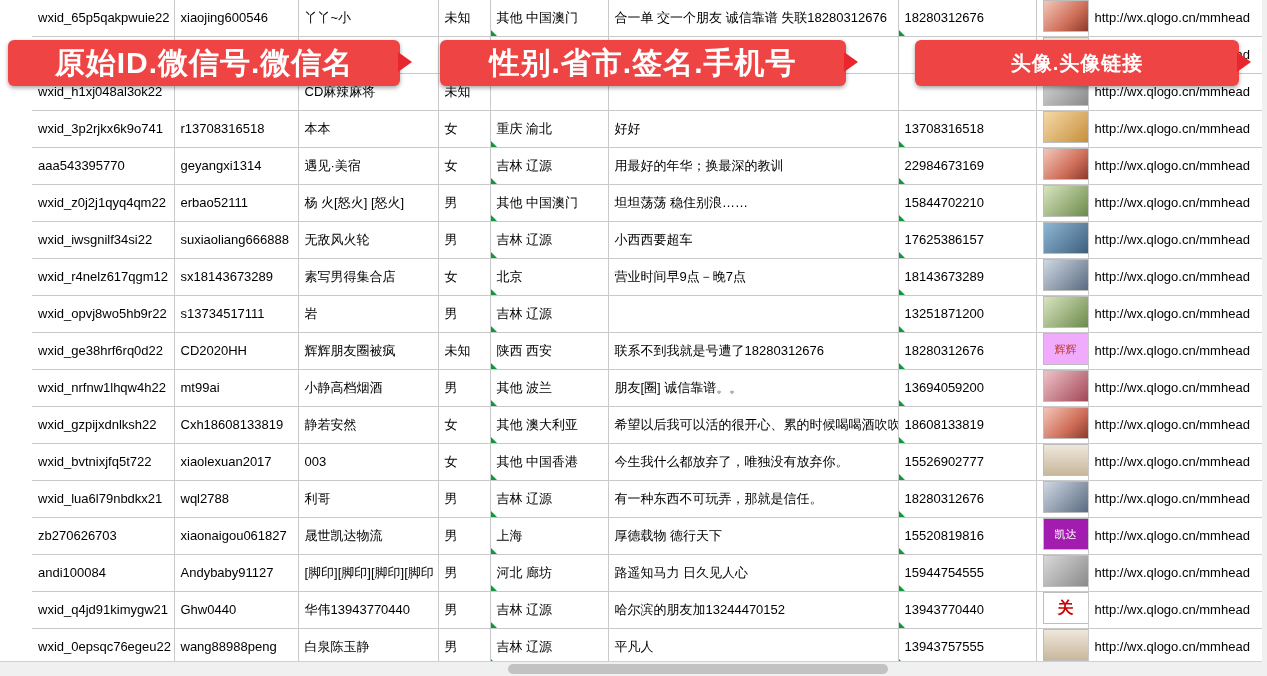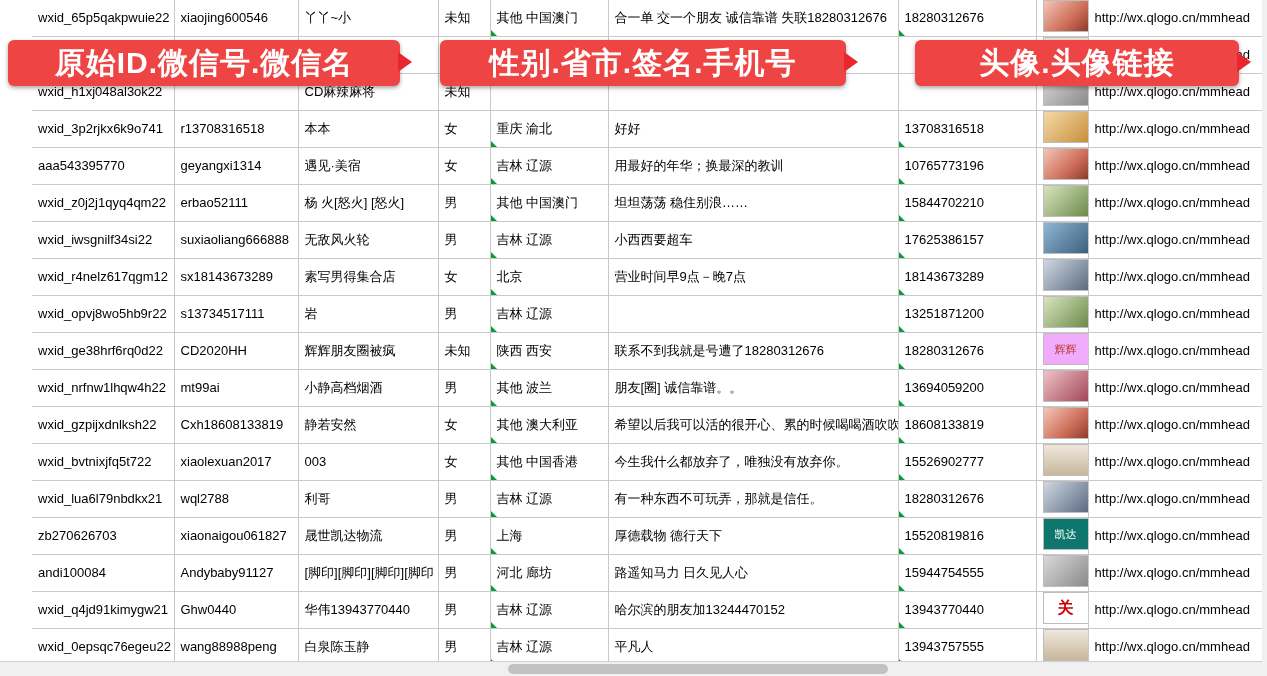--- a/index.html
+++ b/index.html
@@ -58,21 +58,21 @@
   }
   .av-a{background:linear-gradient(135deg,#f3c6b8,#cf6f5a 60%,#8d3a2c);}
   .av-b{background:linear-gradient(180deg,#efe7dc,#c8b79c);}
   .av-c{background:linear-gradient(135deg,#8fb7d4,#3d5f7d);}
   .av-d{background:linear-gradient(135deg,#d9d9d9,#8a8a8a);}
   .av-e{background:linear-gradient(135deg,#f5d9a7,#c78f3c);}
   .av-f{background:linear-gradient(135deg,#d8e5c0,#6c8a4a);}
   .av-g{background:#f0abfc;color:#c0392b;font-weight:normal;}
   .av-h{background:linear-gradient(135deg,#efc3c8,#a34657);}
   .av-i{background:linear-gradient(135deg,#cfd8e3,#5a6a80);}
-  .av-j{background:#0f766e;color:#fff;}
+  .av-j{background:#a21caf;color:#fff;}
   .av-k{background:#ffffff;color:#cc0000;font-weight:bold;font-size:16px;}
 
   .url{color:#000;font-size:12px;}
   .green-tick{position:relative;margin-left:28px;}
   .green-tick:after{
     content:"";
     position:absolute;left:0;bottom:0;
     width:0;height:0;
     border-left:6px solid #0b9b3a;
     border-top:6px solid transparent;
@@ -85,21 +85,21 @@
     color:#ffffff;
     font-weight:bold;
     border-radius:6px;
     box-shadow:0 2px 4px rgba(0,0,0,.35);
     display:flex;align-items:center;justify-content:center;
     letter-spacing:1px;
     white-space:nowrap;
   }
   #banner1{left:8px;top:40px;width:392px;height:46px;font-size:30px;}
   #banner2{left:440px;top:40px;width:406px;height:46px;font-size:30px;}
-  #banner3{left:915px;top:40px;width:324px;height:46px;font-size:30px;}
+  #banner3{left:915px;top:40px;width:324px;height:46px;font-size:20px;}
   .banner .tail{
     position:absolute;right:-12px;top:12px;
     width:0;height:0;
     border-left:14px solid #e8262d;
     border-top:10px solid transparent;
     border-bottom:10px solid transparent;
   }
 
   
   .hscroll{
@@ -176,21 +176,21 @@
           <td class="avatar-cell"><div class="avatar av-e"></div></td>
           <td class="url">http://wx.qlogo.cn/mmhead</td>
         </tr>
         <tr>
           <td class="">aaa543395770</td>
           <td class="">geyangxi1314</td>
           <td class="">遇见·美宿</td>
           <td class="">女</td>
           <td class=" green-tick">吉林 辽源</td>
           <td class="">用最好的年华；换最深的教训</td>
-          <td class=" green-tick">10765773196</td>
+          <td class=" green-tick">22984673169</td>
           <td class="avatar-cell"><div class="avatar av-a"></div></td>
           <td class="url">http://wx.qlogo.cn/mmhead</td>
         </tr>
         <tr>
           <td class="">wxid_z0j2j1qyq4qm22</td>
           <td class="">erbao52111</td>
           <td class="">杨 火[怒火] [怒火]</td>
           <td class="">男</td>
           <td class=" green-tick">其他 中国澳门</td>
           <td class="">坦坦荡荡 稳住别浪……</td>

